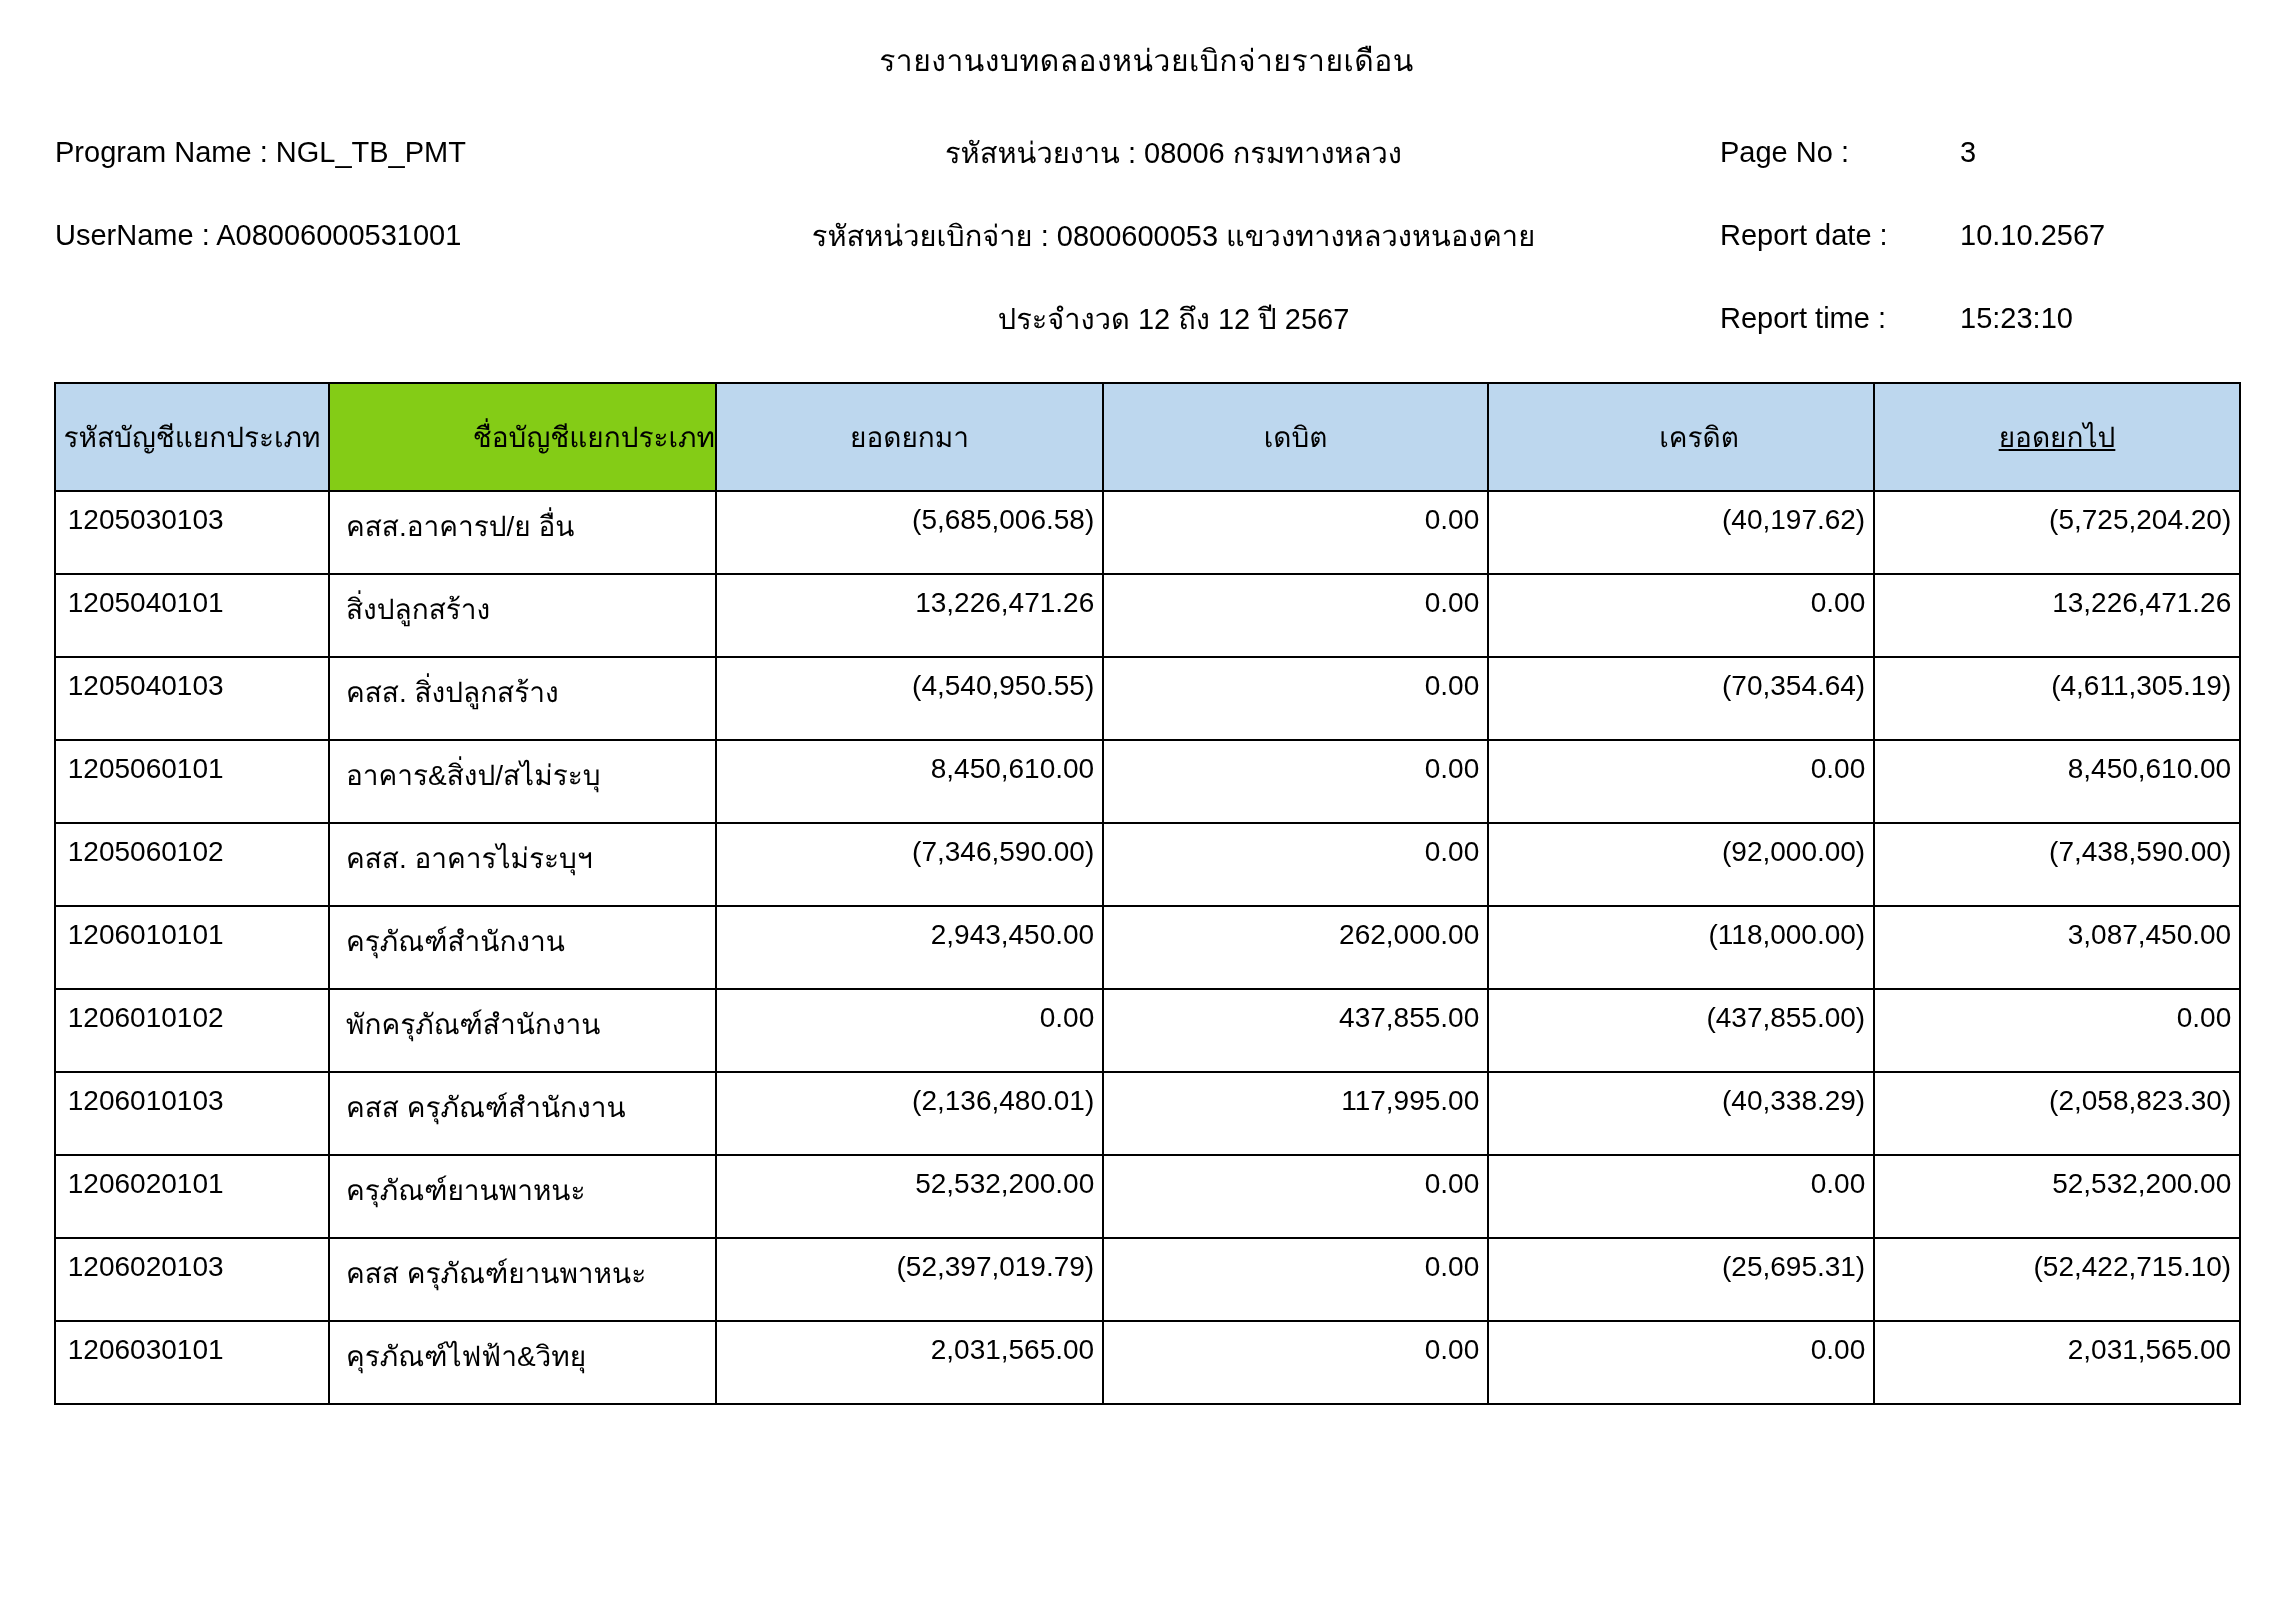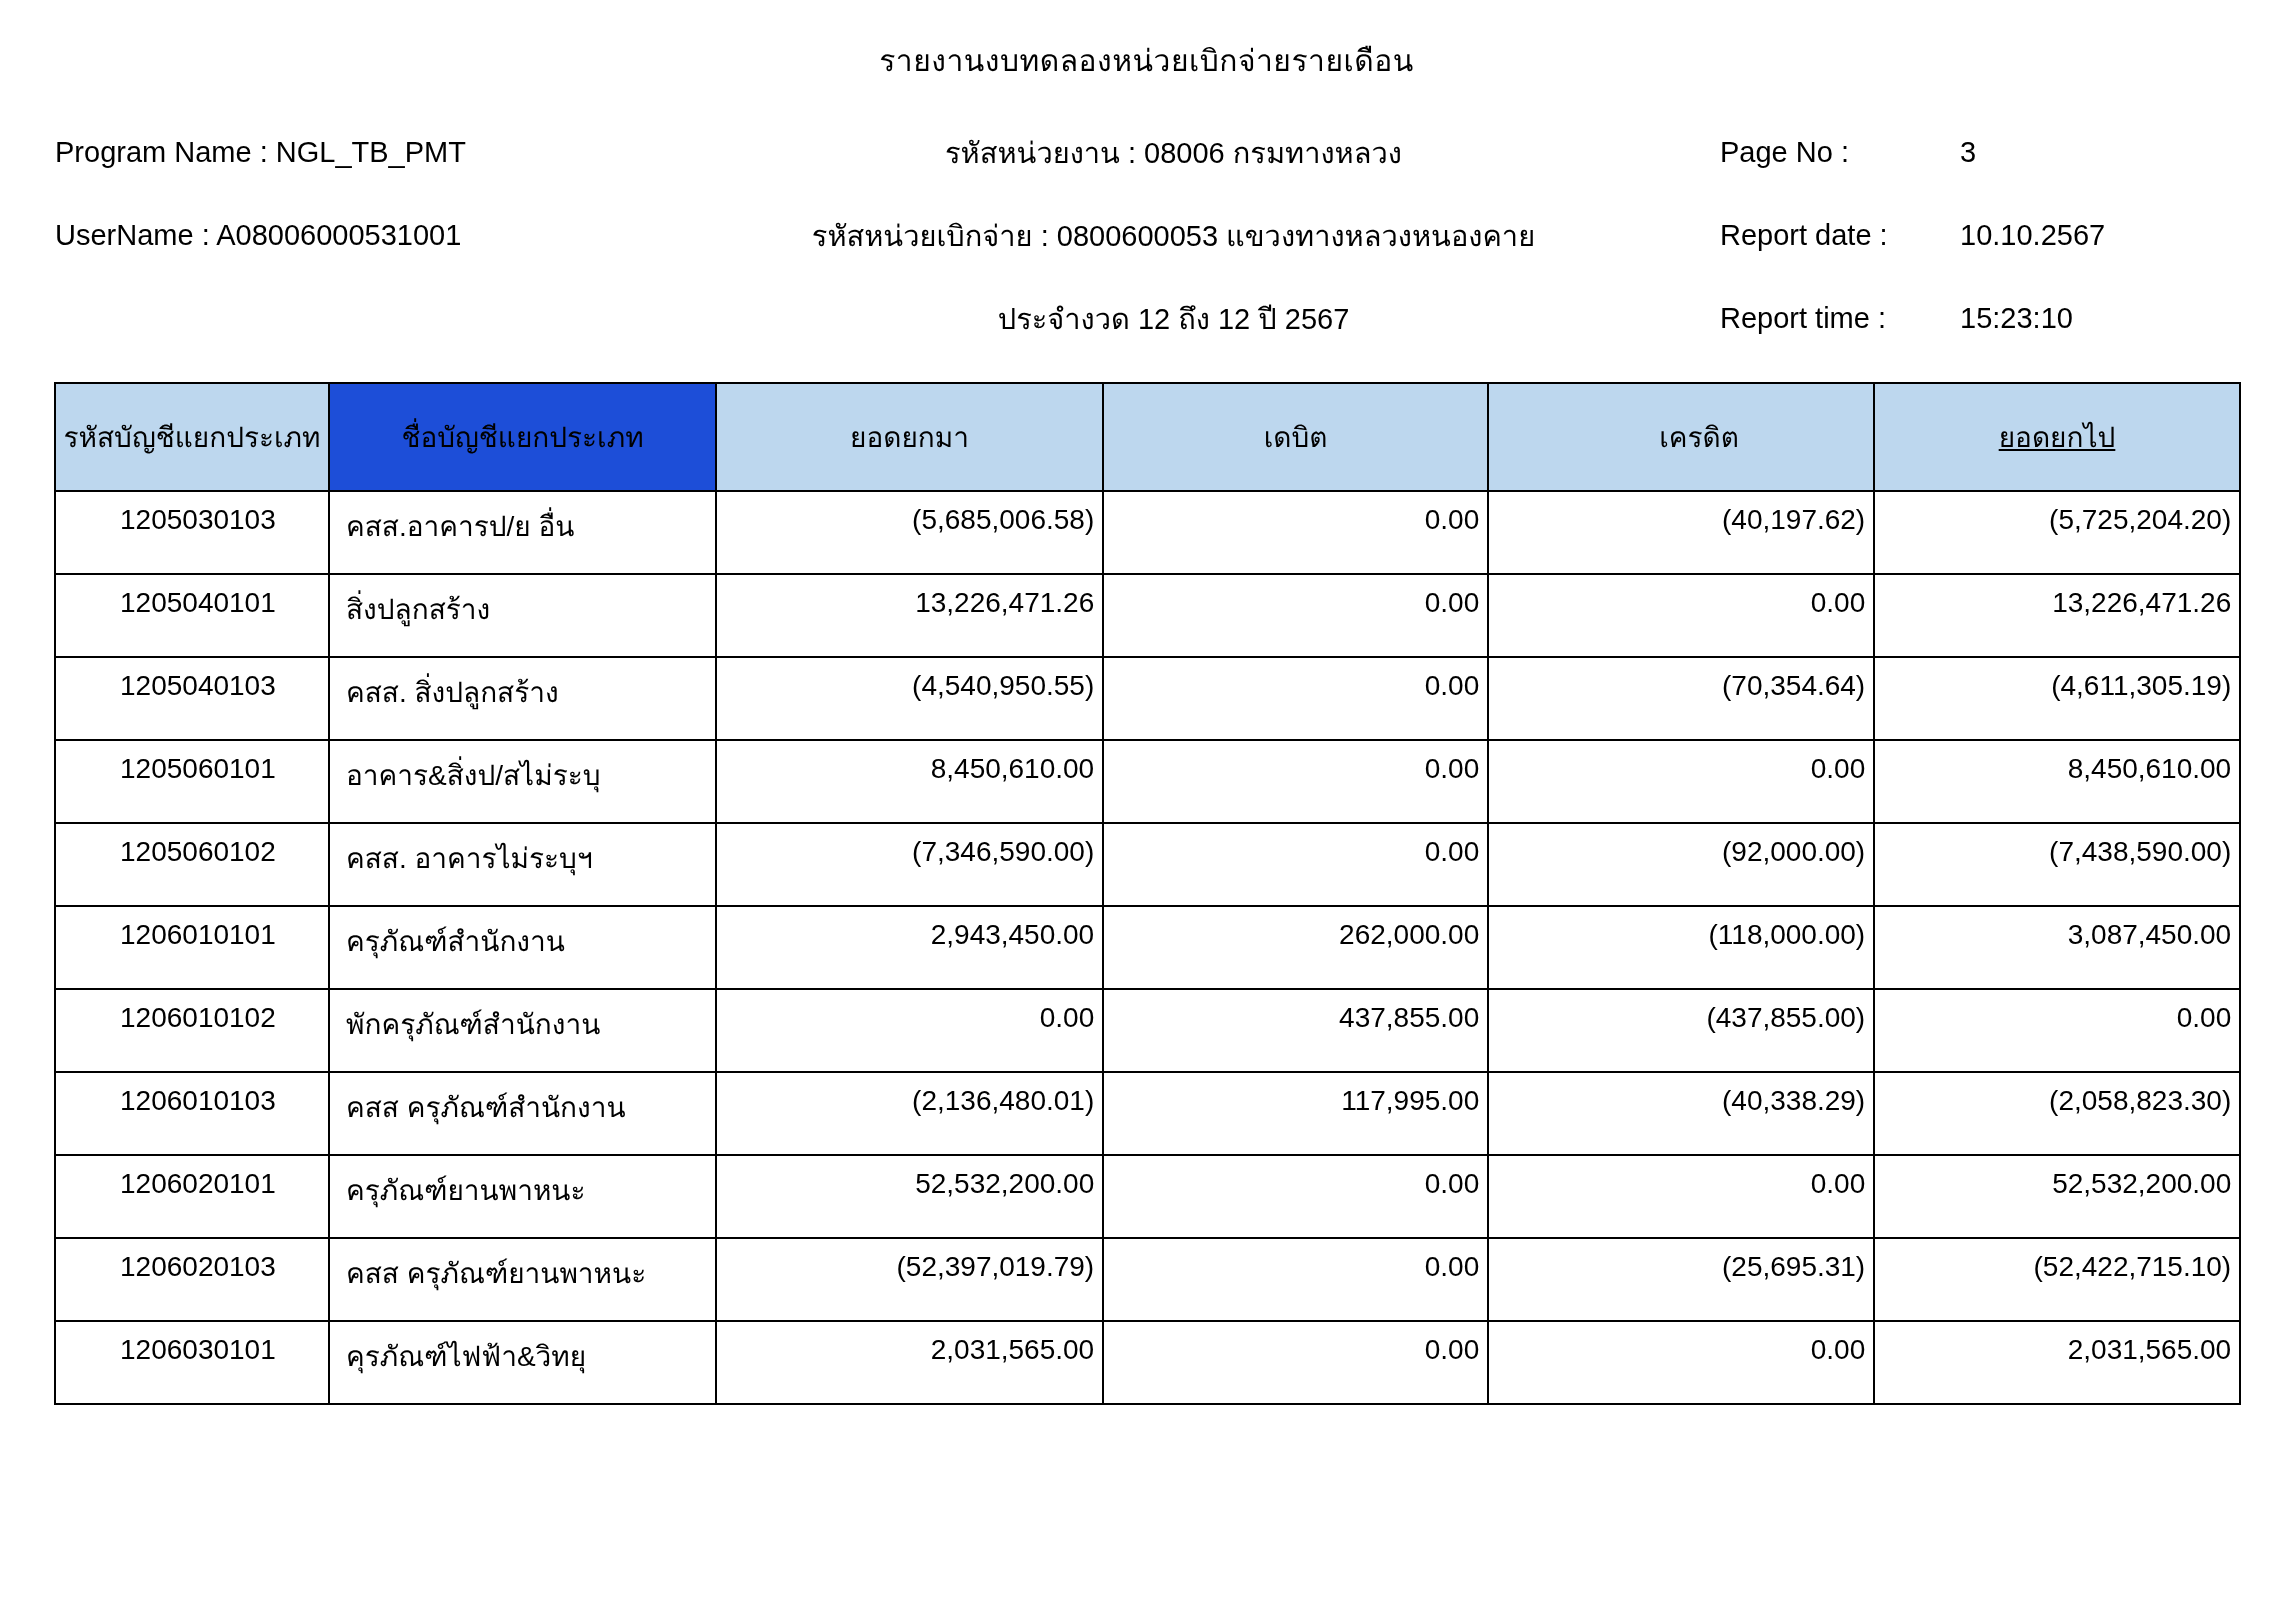--- a/index.html
+++ b/index.html
@@ -57,21 +57,21 @@
   }
   table.report-table td {
     height: 83px;
     border: 2.9px solid #000000;
     font-size: 28px;
     vertical-align: top;
     padding-top: 11.8px;
     overflow: hidden;
     white-space: nowrap;
   }
-  td.cell-code { text-align: center;  padding-left: 11.8px; }
+  td.cell-code { text-align: left;  padding-left: 11.8px; }
   td.cell-name { text-align: left;  padding-left: 16px; }
   td.cell-num  { text-align: right; padding-right: 7.8px; }
 </style>
 </head>
 <body>
 
 <div class="page">
 
   <div class="report-title">รายงานงบทดลองหน่วยเบิกจ่ายรายเดือน</div>
 
@@ -104,21 +104,21 @@
       <col style="width:274px">
       <col style="width:387px">
       <col style="width:387px">
       <col style="width:385px">
       <col style="width:386px">
       <col style="width:366px">
     </colgroup>
     <thead>
       <tr>
         <th style="background: rgb(189, 215, 238);">รหัสบัญชีแยกประเภท</th>
-        <th style="background: #1d4ed8;">ชื่อบัญชีแยกประเภท</th>
+        <th style="background: #84cc16; text-align: right;">ชื่อบัญชีแยกประเภท</th>
         <th style="background: rgb(189, 215, 238);">ยอดยกมา</th>
         <th style="background: rgb(189, 215, 238);">เดบิต</th>
         <th style="background: rgb(189, 215, 238); padding-left: 36px;">เครดิต</th>
         <th style="background: rgb(189, 215, 238); text-decoration: underline;">ยอดยกไป</th>
       </tr>
     </thead>
     <tbody>
         <tr>
           <td class="cell-code">1205030103</td>
           <td class="cell-name">คสส.อาคารป/ย อื่น</td>

